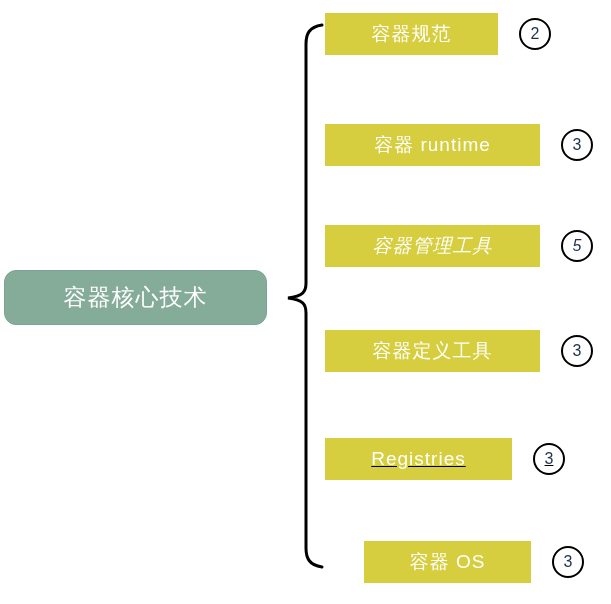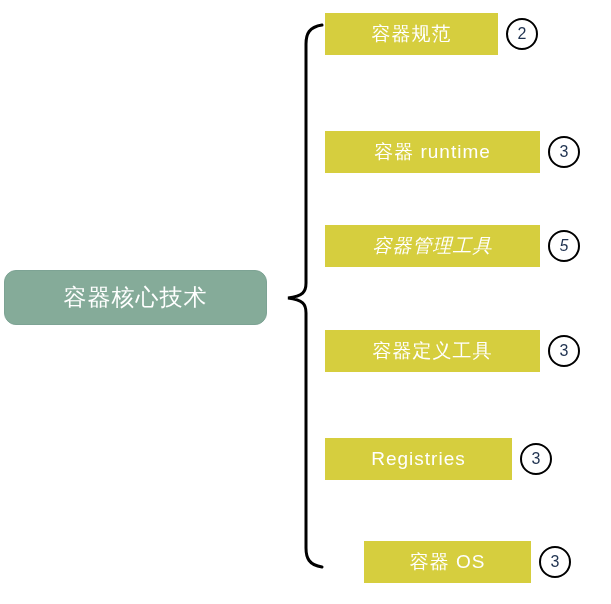--- a/index.html
+++ b/index.html
@@ -15,27 +15,27 @@
     color:#ffffff;font-size:23px;letter-spacing:1px;
     display:flex;align-items:center;justify-content:center;
     box-sizing:border-box;
   }
   
   .brace{position:absolute;left:0;top:0;pointer-events:none;}
   .brace path{fill:none;stroke:#000000;stroke-width:3;stroke-linecap:round;}
   
   .row{
     position:absolute;left:325px;height:42px;
-    display:flex;align-items:center;gap:8px;
+    display:flex;align-items:center;gap:21px;
   }
   .row-0{top:13px;}
-  .row-1{top:131px;}
+  .row-1{top:124px;}
   .row-2{top:225px;font-style:italic;}
   .row-3{top:330px;}
-  .row-4{top:438px;}
+  .row-4{top:438px;text-decoration:underline;}
   .row-5{top:541px;padding-left:39px;}
   .branch{
     height:100%;background:#d6ce3e;color:#ffffff;
     display:flex;align-items:center;justify-content:center;
     font-size:19px;letter-spacing:1px;box-sizing:border-box;
   }
   .w0{width:173px;}
   .w1{width:215px;}
   .w2{width:215px;}
   .w3{width:215px;}

